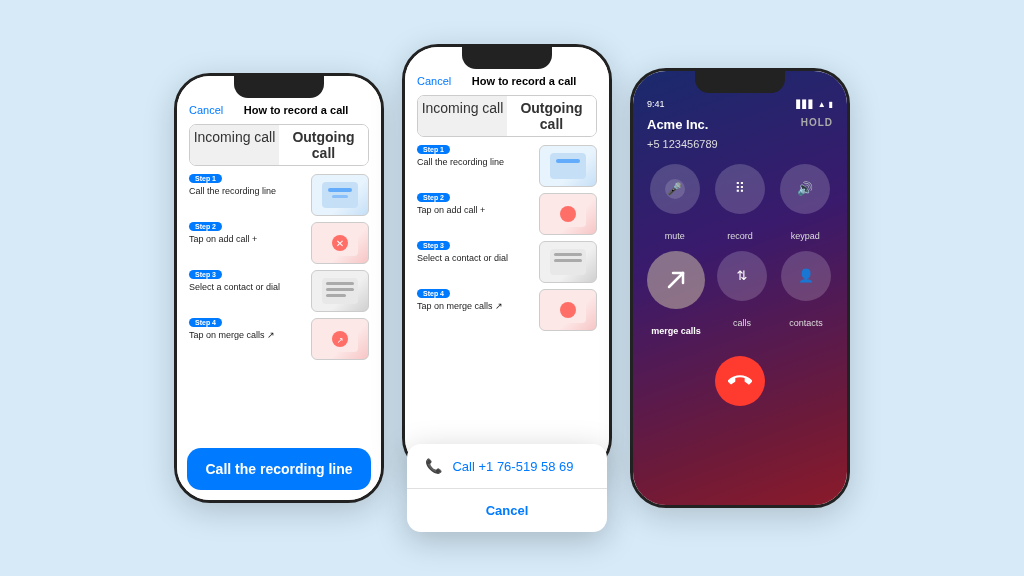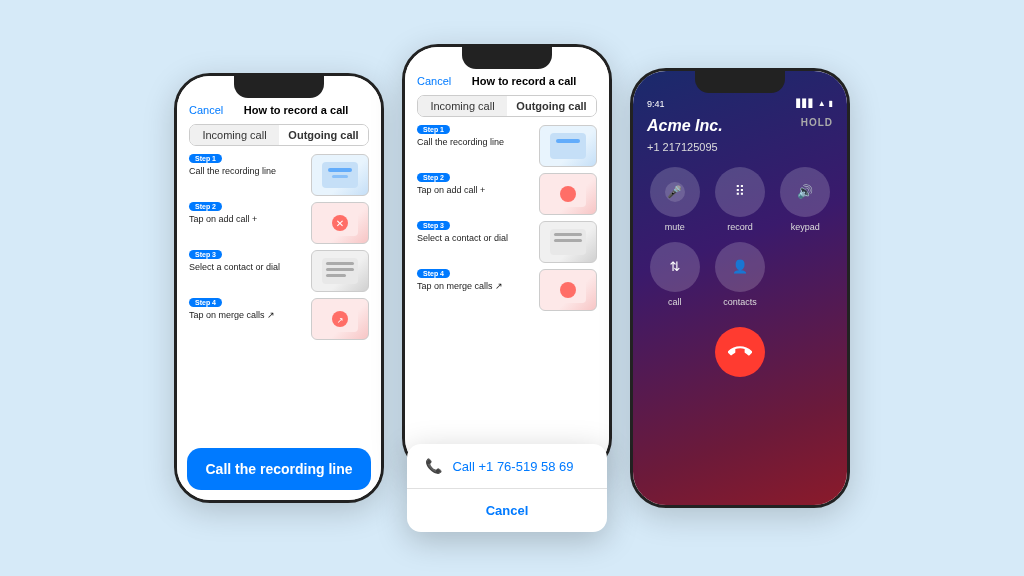--- a/index.html
+++ b/index.html
@@ -74,21 +74,21 @@
     .tabs {
       display: flex;
       border: 1px solid #ccc;
       border-radius: 7px;
       margin-bottom: 8px;
       overflow: hidden;
     }
     .tab {
       flex: 1;
       text-align: center;
-      font-size: 11px;
+      font-size: 14px;
       padding: 4px 0;
       color: #333;
       background: #f0f0f0;
     }
     .tab.active {
       background: #fff;
       font-weight: 600;
     }
 
     
@@ -213,37 +213,36 @@
       height: 100%;
       background: linear-gradient(160deg, #1a2a6c 0%, #3a1a6c 40%, #6c1a3a 80%, #8b1a2a 100%);
       padding: 28px 14px 14px;
       display: flex;
       flex-direction: column;
       color: #fff;
     }
     .call-status-bar {
       display: flex;
       justify-content: space-between;
-      align-items: flex-start;
+      align-items: flex-end;
       font-size: 9px;
       color: #fff;
       margin-bottom: 8px;
       gap: 11px;
     }
     .call-caller {
       display: flex;
       justify-content: space-between;
       align-items: flex-start;
       margin-bottom: 6px;
     }
     .caller-name {
-      font-size: 16px;
+      font-size: 13px;
       font-weight: 600;
       color: #fff;
-      font-style: italic;
     }
     .caller-hold {
       font-size: 10px;
       color: #aaa;
       font-weight: 600;
       letter-spacing: 1px;
     }
     .caller-number {
       font-size: 11px;
       color: #ddd;
@@ -271,20 +270,21 @@
       display: flex;
       align-items: center;
       justify-content: center;
       font-size: 18px;
       color: #fff;
     }
     .call-btn-label {
       font-size: 9px;
       color: #ddd;
       text-align: center;
+      margin-top: 12px;
     }
 
     
     .call-btn-merge .call-btn-circle {
       background: rgba(200,180,160,0.55);
       width: 54px;
       height: 54px;
     }
     .call-btn-merge .call-btn-label {
       color: #fff;
@@ -476,21 +476,21 @@
         <span class="signal-bars">▋▋▋</span>
         <span class="wifi-icon">▲</span>
         <span class="battery-icon">▮</span>
       </div>
     </div>
 
     <div class="call-caller">
       <span class="caller-name">Acme Inc.</span>
       <span class="caller-hold">HOLD</span>
     </div>
-    <div class="caller-number">+1 217125095</div>
+    <div class="caller-number">+5 123456789</div>
 
     <div class="call-buttons">
       <div class="call-btn">
         <div class="call-btn-circle">
           <svg width="22" height="22" viewBox="0 0 22 22">
               <circle cx="11" cy="11" r="10" fill="rgba(255,255,255,0.15)"></circle>
               <text x="11" y="15" text-anchor="middle" font-size="12" fill="#fff">🎤</text>
             </svg>
         </div>
         <span class="call-btn-label">mute</span>
@@ -508,27 +508,37 @@
           <svg width="22" height="22" viewBox="0 0 22 22">
               <text x="11" y="15" text-anchor="middle" font-size="13" fill="#fff">🔊</text>
             </svg>
         </div>
         <span class="call-btn-label">keypad</span>
       </div>
     </div>
 
     <div class="call-buttons" style="grid-template-columns: 1fr 1fr 1fr; align-items:start;">
 
+      <div class="call-btn call-btn-merge" style="grid-column:1;">
+        <div class="call-btn-circle" style="background:rgba(200,185,165,0.55);width:58px;height:58px;border-radius:50%;">
+          <svg width="30" height="30" viewBox="0 0 30 30">
+            <line x1="8" y1="22" x2="22" y2="8" stroke="#fff" stroke-width="2.5" stroke-linecap="round"></line>
+            <line x1="22" y1="8" x2="12" y2="8" stroke="#fff" stroke-width="2.5" stroke-linecap="round"></line>
+            <line x1="22" y1="8" x2="22" y2="18" stroke="#fff" stroke-width="2.5" stroke-linecap="round"></line>
+          </svg>
+        </div>
+        <span class="call-btn-label" style="color:#fff;font-weight:600;">merge calls</span>
+      </div>
       <div class="call-btn">
         <div class="call-btn-circle">
           <svg width="22" height="22" viewBox="0 0 22 22">
               <text x="11" y="15" text-anchor="middle" font-size="13" fill="#fff">⇅</text>
             </svg>
         </div>
-        <span class="call-btn-label">call</span>
+        <span class="call-btn-label">calls</span>
       </div>
       <div class="call-btn">
         <div class="call-btn-circle">
           <svg width="22" height="22" viewBox="0 0 22 22">
               <text x="11" y="15" text-anchor="middle" font-size="13" fill="#fff">👤</text>
             </svg>
         </div>
         <span class="call-btn-label">contacts</span>
       </div>
     </div>

